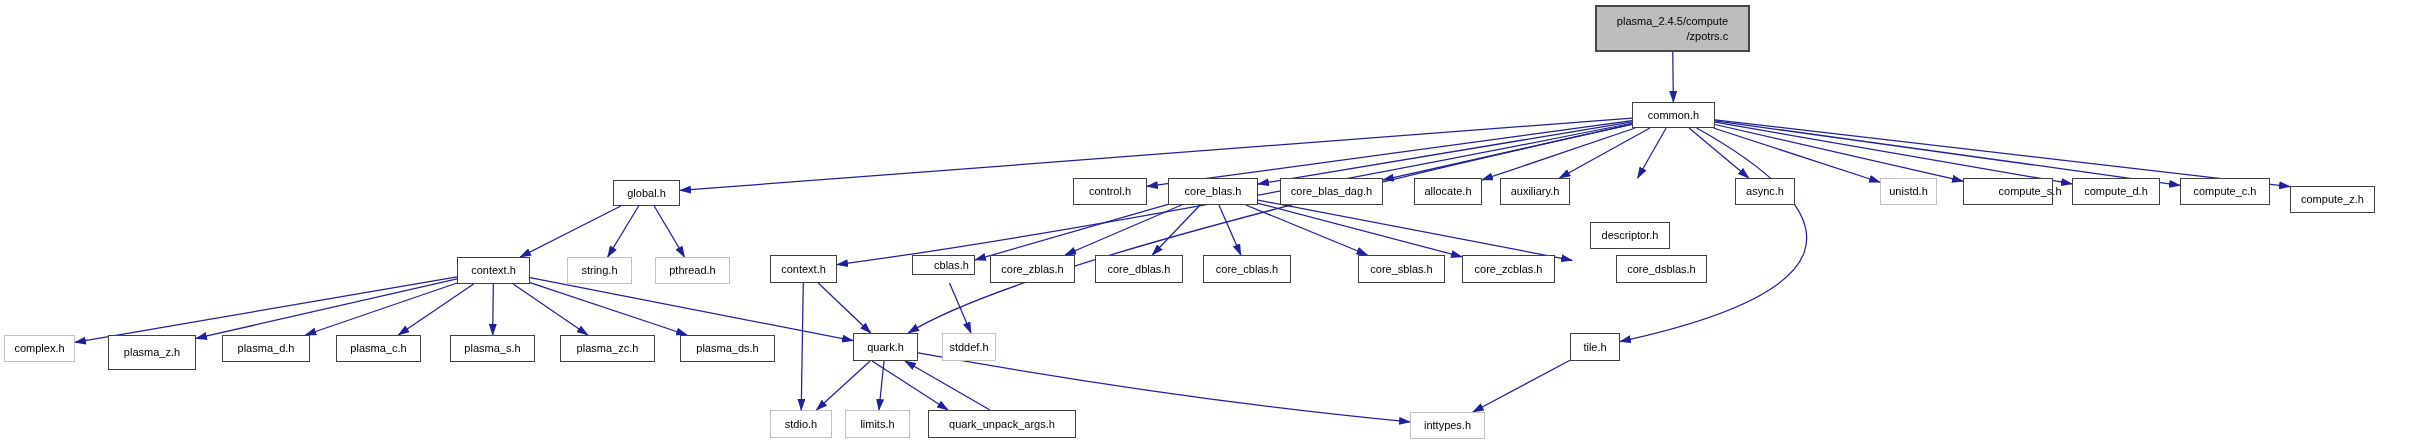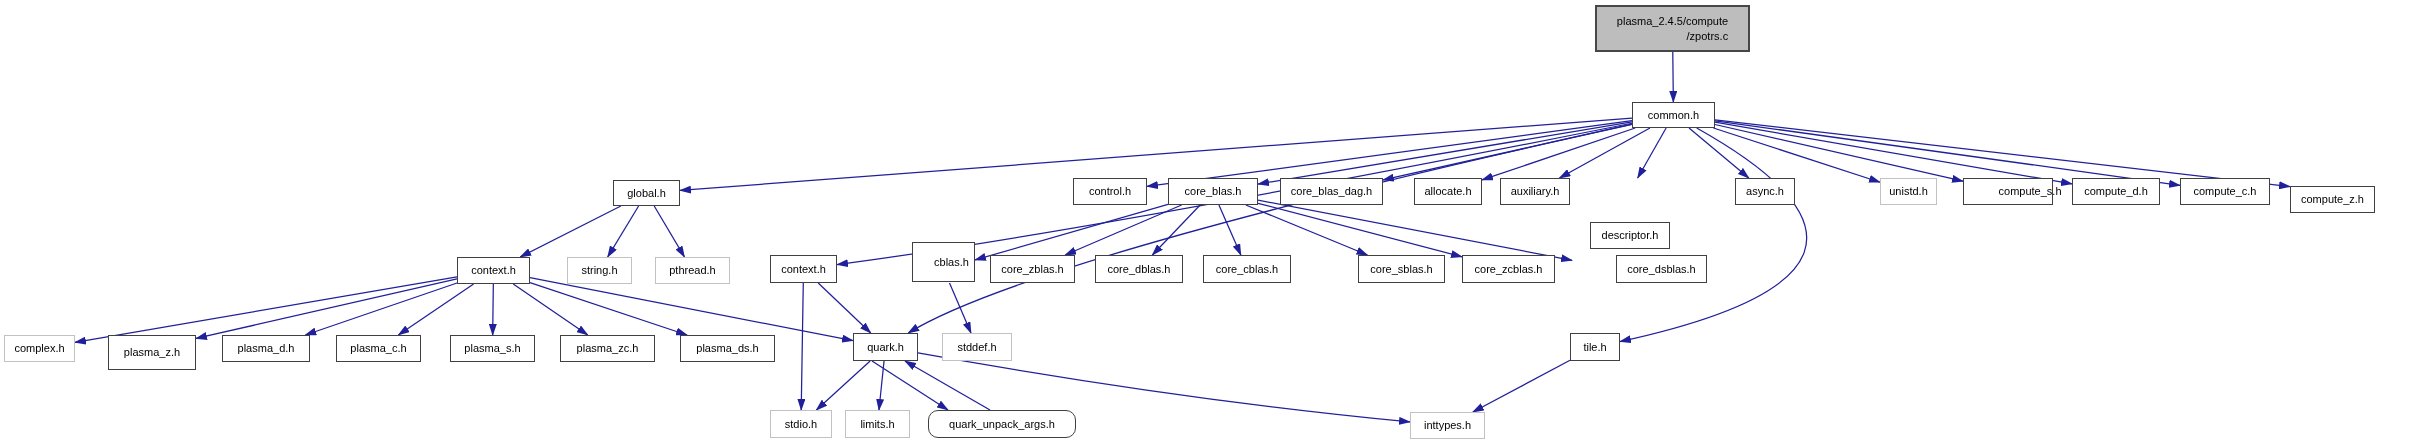--- a/index.html
+++ b/index.html
@@ -93,34 +93,34 @@
     <div class="node internal" style="left: 1735px; top: 178px; width: 60px; height: 27px;">async.h</div>
     <div class="node external" style="left: 1880px; top: 178px; width: 57px; height: 27px;">unistd.h</div>
     <div class="node internal" style="left: 1963px; top: 178px; width: 90px; height: 27px; padding-left: 44px;">compute_s.h</div>
     <div class="node internal" style="left: 2072px; top: 178px; width: 88px; height: 27px;">compute_d.h</div>
     <div class="node internal" style="left: 2180px; top: 178px; width: 90px; height: 27px;">compute_c.h</div>
     <div class="node internal" style="left: 2290px; top: 178px; width: 85px; height: 27px; margin-top: 8px;">compute_z.h</div>
     <div class="node internal" style="left: 457px; top: 257px; width: 73px; height: 27px;">context.h</div>
     <div class="node external" style="left: 567px; top: 257px; width: 65px; height: 27px;">string.h</div>
     <div class="node external" style="left: 655px; top: 257px; width: 75px; height: 27px;">pthread.h</div>
     <div class="node internal" style="left: 770px; top: 255px; width: 67px; height: 28px;">context.h</div>
-    <div class="node internal" style="left: 912px; top: 242px; width: 63px; height: 40px; padding-left: 16px;">cblas.h</div>
+    <div class="node internal" style="left: 912px; top: 255px; width: 63px; height: 20px; padding-left: 16px;">cblas.h</div>
     <div class="node internal" style="left: 990px; top: 255px; width: 85px; height: 28px;">core_zblas.h</div>
     <div class="node internal" style="left: 1095px; top: 255px; width: 88px; height: 28px;">core_dblas.h</div>
     <div class="node internal" style="left: 1203px; top: 255px; width: 88px; height: 28px;">core_cblas.h</div>
     <div class="node internal" style="left: 1358px; top: 255px; width: 87px; height: 28px;">core_sblas.h</div>
     <div class="node internal" style="left: 1462px; top: 255px; width: 93px; height: 28px;">core_zcblas.h</div>
     <div class="node internal" style="left: 1572px; top: 255px; width: 91px; height: 28px; margin-left: 44px;">core_dsblas.h</div>
     <div class="node external" style="left: 4px; top: 335px; width: 71px; height: 27px;">complex.h</div>
     <div class="node internal" style="left: 108px; top: 335px; width: 88px; height: 35px;">plasma_z.h</div>
     <div class="node internal" style="left: 222px; top: 335px; width: 88px; height: 27px;">plasma_d.h</div>
     <div class="node internal" style="left: 336px; top: 335px; width: 85px; height: 27px;">plasma_c.h</div>
     <div class="node internal" style="left: 450px; top: 335px; width: 85px; height: 27px;">plasma_s.h</div>
     <div class="node internal" style="left: 560px; top: 335px; width: 95px; height: 27px;">plasma_zc.h</div>
     <div class="node internal" style="left: 680px; top: 335px; width: 95px; height: 27px;">plasma_ds.h</div>
     <div class="node internal" style="left: 853px; top: 333px; width: 65px; height: 28px;">quark.h</div>
-    <div class="node external" style="left: 942px; top: 333px; width: 70px; height: 28px;">stddef.h</div>
+    <div class="node external" style="left: 942px; top: 333px; width: 54px; height: 28px;">stddef.h</div>
     <div class="node internal" style="left: 1570px; top: 333px; width: 50px; height: 28px;">tile.h</div>
     <div class="node external" style="left: 770px; top: 410px; width: 62px; height: 28px;">stdio.h</div>
     <div class="node external" style="left: 845px; top: 410px; width: 65px; height: 28px;">limits.h</div>
-    <div class="node internal" style="left: 928px; top: 410px; width: 148px; height: 28px; border-radius: 10px;">quark_unpack_args.h</div>
+    <div class="node internal" style="left: 928px; top: 410px; width: 148px; height: 28px;">quark_unpack_args.h</div>
     <div class="node external" style="left: 1410px; top: 412px; width: 75px; height: 27px;">inttypes.h</div>
   </div>
 
 </body></html>

